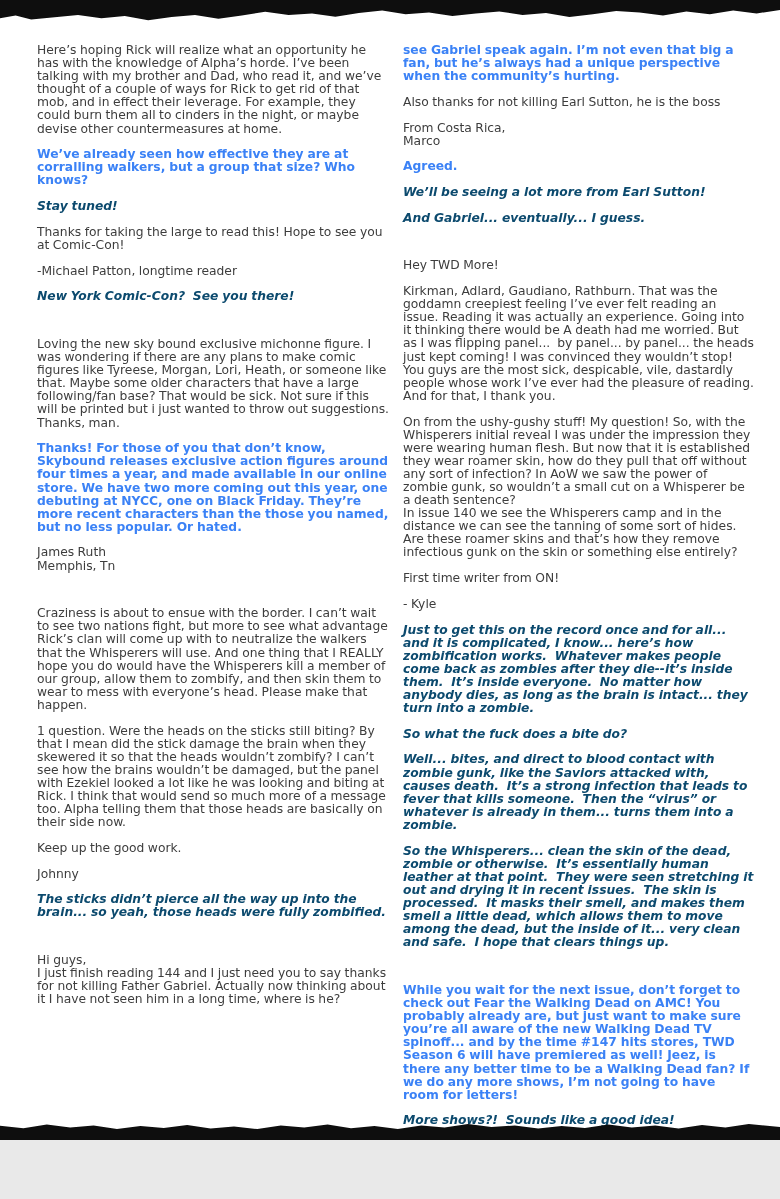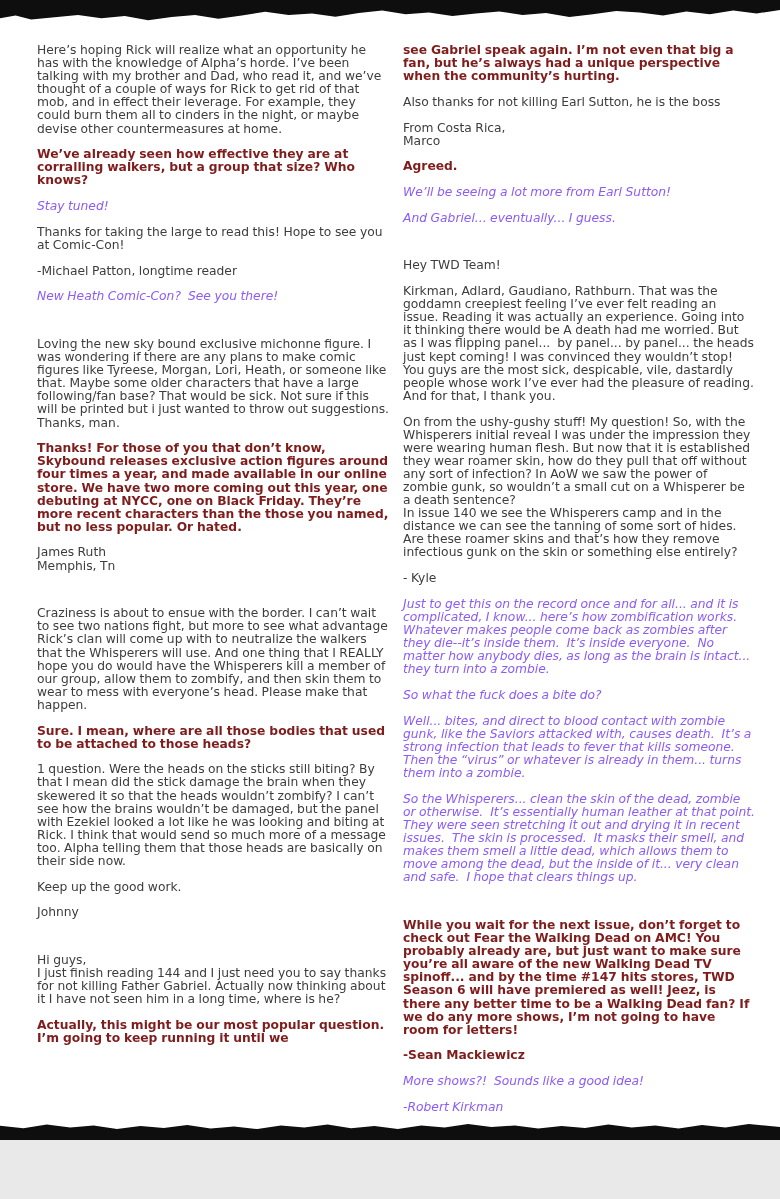--- a/index.html
+++ b/index.html
@@ -19,75 +19,74 @@
     position:absolute;top:44px;left:37px;display:flex;gap:14px;
   }
   .col{width:352px;}
   .blk{
     margin:0 0 12.6px 0;
     font-size:12.3px;line-height:13.1px;
     color:#3d3d3d;
     white-space:pre-wrap;
     word-spacing:-0.4px;
   }
-  .blk.bold{font-weight:bold;color:#7f1d1d;}
-  .blk.bold-italic{font-weight:normal;font-style:italic;color:#8b5cf6;}
+  .blk.bold{font-weight:bold;color:#3b82f6;}
+  .blk.bold-italic{font-weight:bold;font-style:italic;color:#0c4a6e;}
   .blk.divider{
     color:#8c8c8c;letter-spacing:-1px;line-height:10px;
     margin:-2px 0 14px 0;overflow:hidden;white-space:nowrap;
   }
 </style>
 </head>
 <body>
 
 <div class="page">
   <div class="tear tear-top"></div>
   <div class="content">
     <div class="col">
         <p class="blk regular">Here’s hoping Rick will realize what an opportunity he has with the knowledge of Alpha’s horde. I’ve been talking with my brother and Dad, who read it, and we’ve thought of a couple of ways for Rick to get rid of that mob, and in effect their leverage. For example, they could burn them all to cinders in the night, or maybe devise other countermeasures at home.</p>
         <p class="blk bold">We’ve already seen how effective they are at corralling walkers, but a group that size? Who knows?</p>
         <p class="blk bold-italic">Stay tuned!</p>
         <p class="blk regular">Thanks for taking the large to read this! Hope to see you at Comic-Con!</p>
         <p class="blk regular">-Michael Patton, longtime reader</p>
-        <p class="blk bold-italic">New Heath Comic-Con?  See you there!</p>
+        <p class="blk bold-italic">New York Comic-Con?  See you there!</p>
         <p class="blk divider">___________________</p>
         <p class="blk regular">Loving the new sky bound exclusive michonne figure. I was wondering if there are any plans to make comic figures like Tyreese, Morgan, Lori, Heath, or someone like that. Maybe some older characters that have a large following/fan base? That would be sick. Not sure if this will be printed but i just wanted to throw out suggestions. Thanks, man.</p>
         <p class="blk bold">Thanks! For those of you that don’t know, Skybound releases exclusive action figures around four times a year, and made available in our online store. We have two more coming out this year, one debuting at NYCC, one on Black Friday. They’re more recent characters than the those you named, but no less popular. Or hated.</p>
         <p class="blk regular">James Ruth
 Memphis, Tn</p>
         <p class="blk divider">___________________</p>
         <p class="blk regular">Craziness is about to ensue with the border. I can’t wait to see two nations fight, but more to see what advantage Rick’s clan will come up with to neutralize the walkers that the Whisperers will use. And one thing that I REALLY hope you do would have the Whisperers kill a member of our group, allow them to zombify, and then skin them to wear to mess with everyone’s head. Please make that happen.</p>
-        <p class="blk bold">Sure. I mean, where are all those bodies that used to be attached to those heads?</p>
         <p class="blk regular">1 question. Were the heads on the sticks still biting? By that I mean did the stick damage the brain when they skewered it so that the heads wouldn’t zombify? I can’t see how the brains wouldn’t be damaged, but the panel with Ezekiel looked a lot like he was looking and biting at Rick. I think that would send so much more of a message too. Alpha telling them that those heads are basically on their side now.</p>
         <p class="blk regular">Keep up the good work.</p>
         <p class="blk regular">Johnny</p>
+        <p class="blk bold-italic">The sticks didn’t pierce all the way up into the brain... so yeah, those heads were fully zombified.</p>
         <p class="blk divider">___________________</p>
         <p class="blk regular">Hi guys,
 I just finish reading 144 and I just need you to say thanks for not killing Father Gabriel. Actually now thinking about it I have not seen him in a long time, where is he?</p>
-        <p class="blk bold">Actually, this might be our most popular question. I’m going to keep running it until we</p>
       </div>
     <div class="col">
         <p class="blk bold">see Gabriel speak again. I’m not even that big a fan, but he’s always had a unique perspective when the community’s hurting.</p>
         <p class="blk regular">Also thanks for not killing Earl Sutton, he is the boss</p>
         <p class="blk regular">From Costa Rica,
 Marco</p>
         <p class="blk bold">Agreed.</p>
         <p class="blk bold-italic">We’ll be seeing a lot more from Earl Sutton!</p>
         <p class="blk bold-italic">And Gabriel... eventually... I guess.</p>
         <p class="blk divider">___________________</p>
-        <p class="blk regular">Hey TWD Team!</p>
+        <p class="blk regular">Hey TWD More!</p>
         <p class="blk regular">Kirkman, Adlard, Gaudiano, Rathburn. That was the goddamn creepiest feeling I’ve ever felt reading an issue. Reading it was actually an experience. Going into it thinking there would be A death had me worried. But as I was flipping panel...  by panel... by panel... the heads just kept coming! I was convinced they wouldn’t stop! You guys are the most sick, despicable, vile, dastardly people whose work I’ve ever had the pleasure of reading. And for that, I thank you.</p>
         <p class="blk regular">On from the ushy-gushy stuff! My question! So, with the Whisperers initial reveal I was under the impression they were wearing human flesh. But now that it is established they wear roamer skin, how do they pull that off without any sort of infection? In AoW we saw the power of zombie gunk, so wouldn’t a small cut on a Whisperer be a death sentence?
 In issue 140 we see the Whisperers camp and in the distance we can see the tanning of some sort of hides. Are these roamer skins and that’s how they remove infectious gunk on the skin or something else entirely?</p>
+        <p class="blk regular">First time writer from ON!</p>
         <p class="blk regular">- Kyle</p>
         <p class="blk bold-italic">Just to get this on the record once and for all... and it is complicated, I know... here’s how zombification works.  Whatever makes people come back as zombies after they die--it’s inside them.  It’s inside everyone.  No matter how anybody dies, as long as the brain is intact... they turn into a zombie.</p>
         <p class="blk bold-italic">So what the fuck does a bite do?</p>
         <p class="blk bold-italic">Well... bites, and direct to blood contact with zombie gunk, like the Saviors attacked with, causes death.  It’s a strong infection that leads to fever that kills someone.  Then the “virus” or whatever is already in them... turns them into a zombie.</p>
         <p class="blk bold-italic">So the Whisperers... clean the skin of the dead, zombie or otherwise.  It’s essentially human leather at that point.  They were seen stretching it out and drying it in recent issues.  The skin is processed.  It masks their smell, and makes them smell a little dead, which allows them to move among the dead, but the inside of it... very clean and safe.  I hope that clears things up.</p>
         <p class="blk divider">___________________</p>
         <p class="blk bold">While you wait for the next issue, don’t forget to check out Fear the Walking Dead on AMC! You probably already are, but just want to make sure you’re all aware of the new Walking Dead TV spinoff... and by the time #147 hits stores, TWD Season 6 will have premiered as well! Jeez, is there any better time to be a Walking Dead fan? If we do any more shows, I’m not going to have room for letters!</p>
-        <p class="blk bold">-Sean Mackiewicz</p>
         <p class="blk bold-italic">More shows?!  Sounds like a good idea!</p>
         <p class="blk bold-italic">-Robert Kirkman</p>
       </div>
   </div>
   <div class="tear tear-bottom"></div>
 </div>
 
 </body></html>

